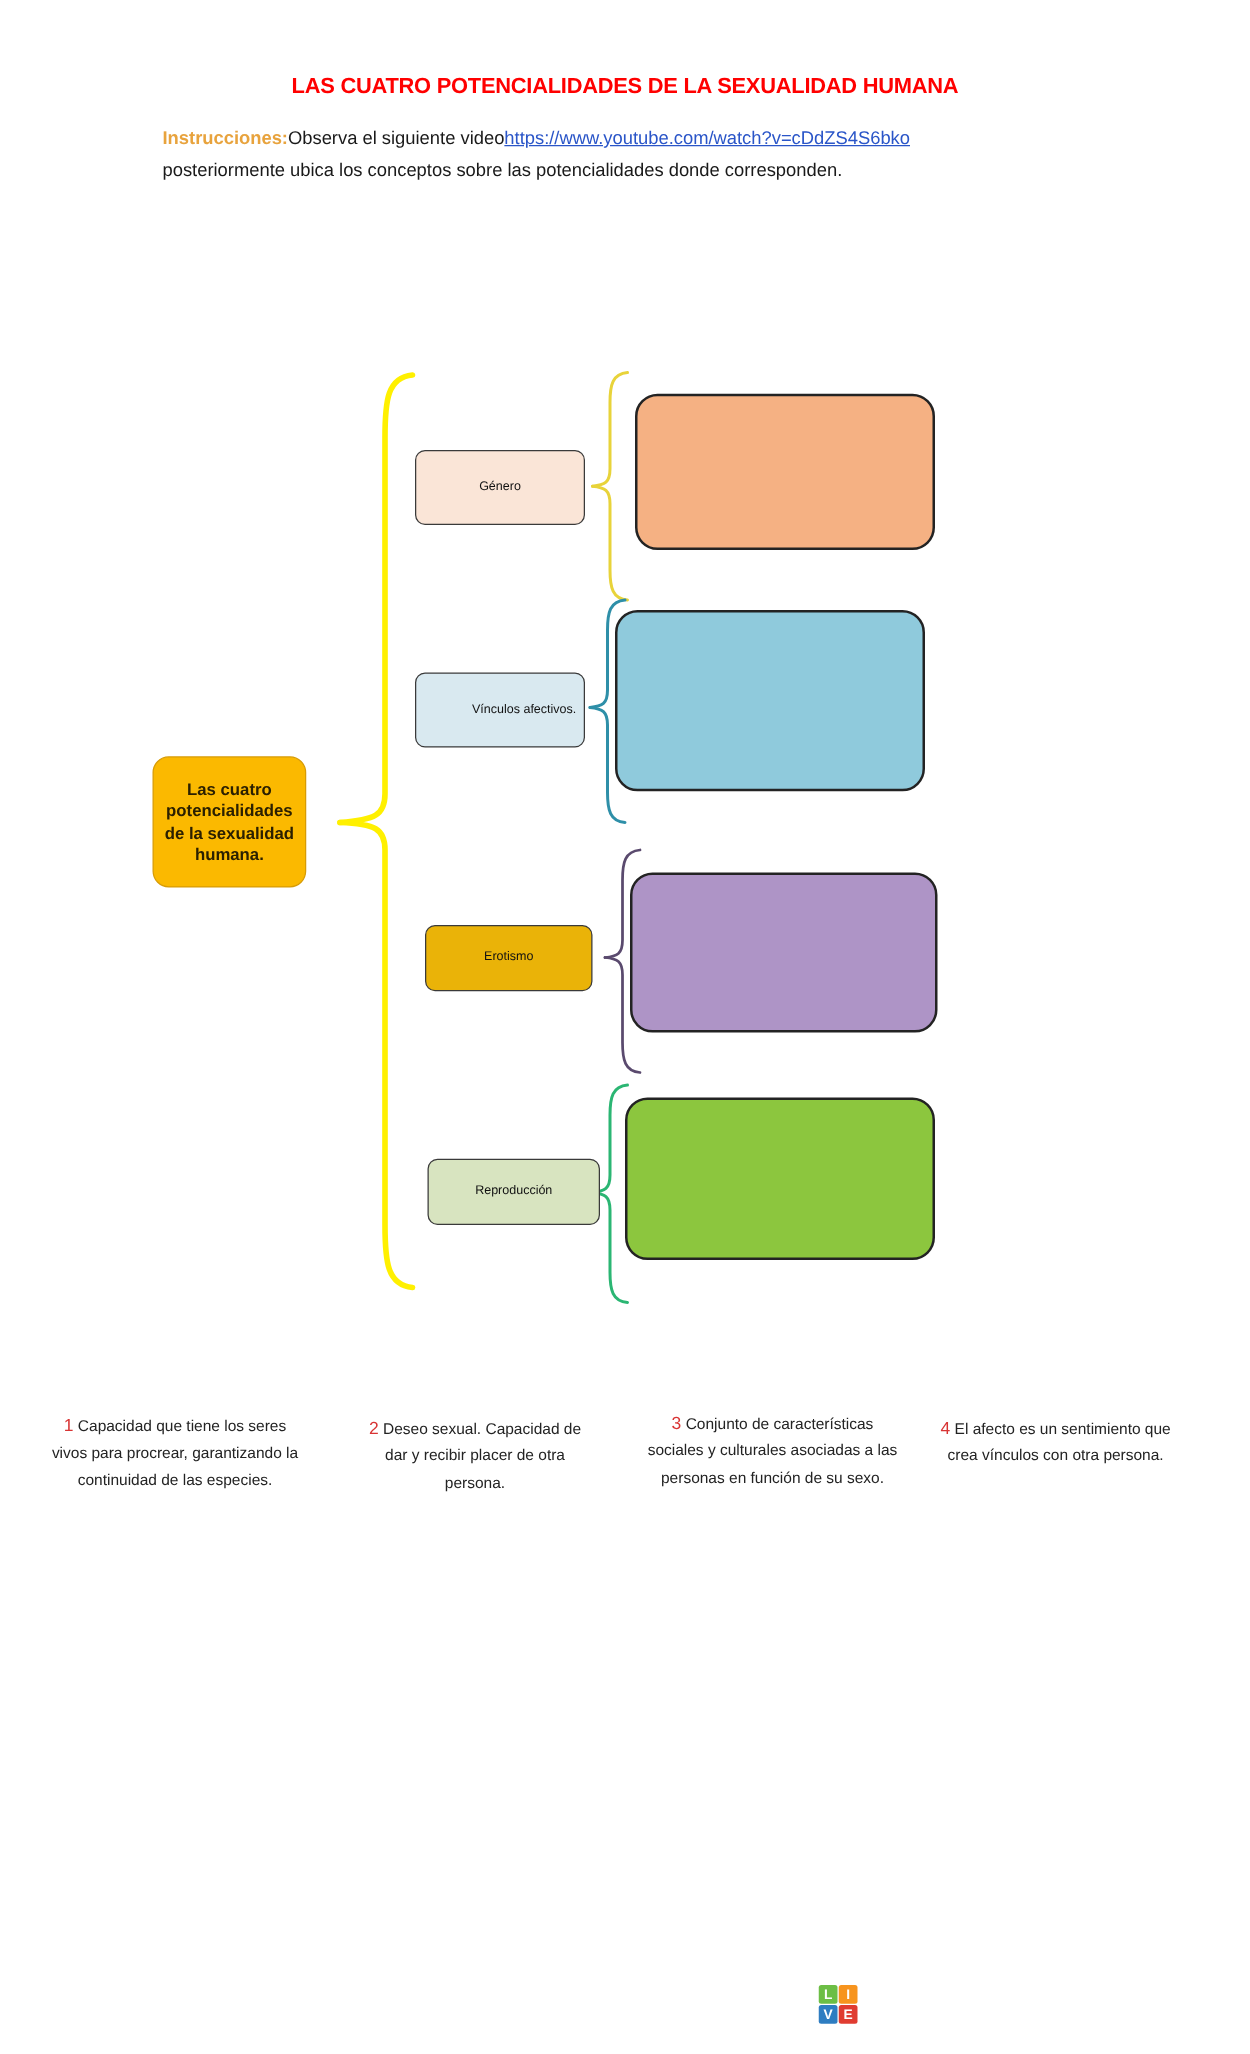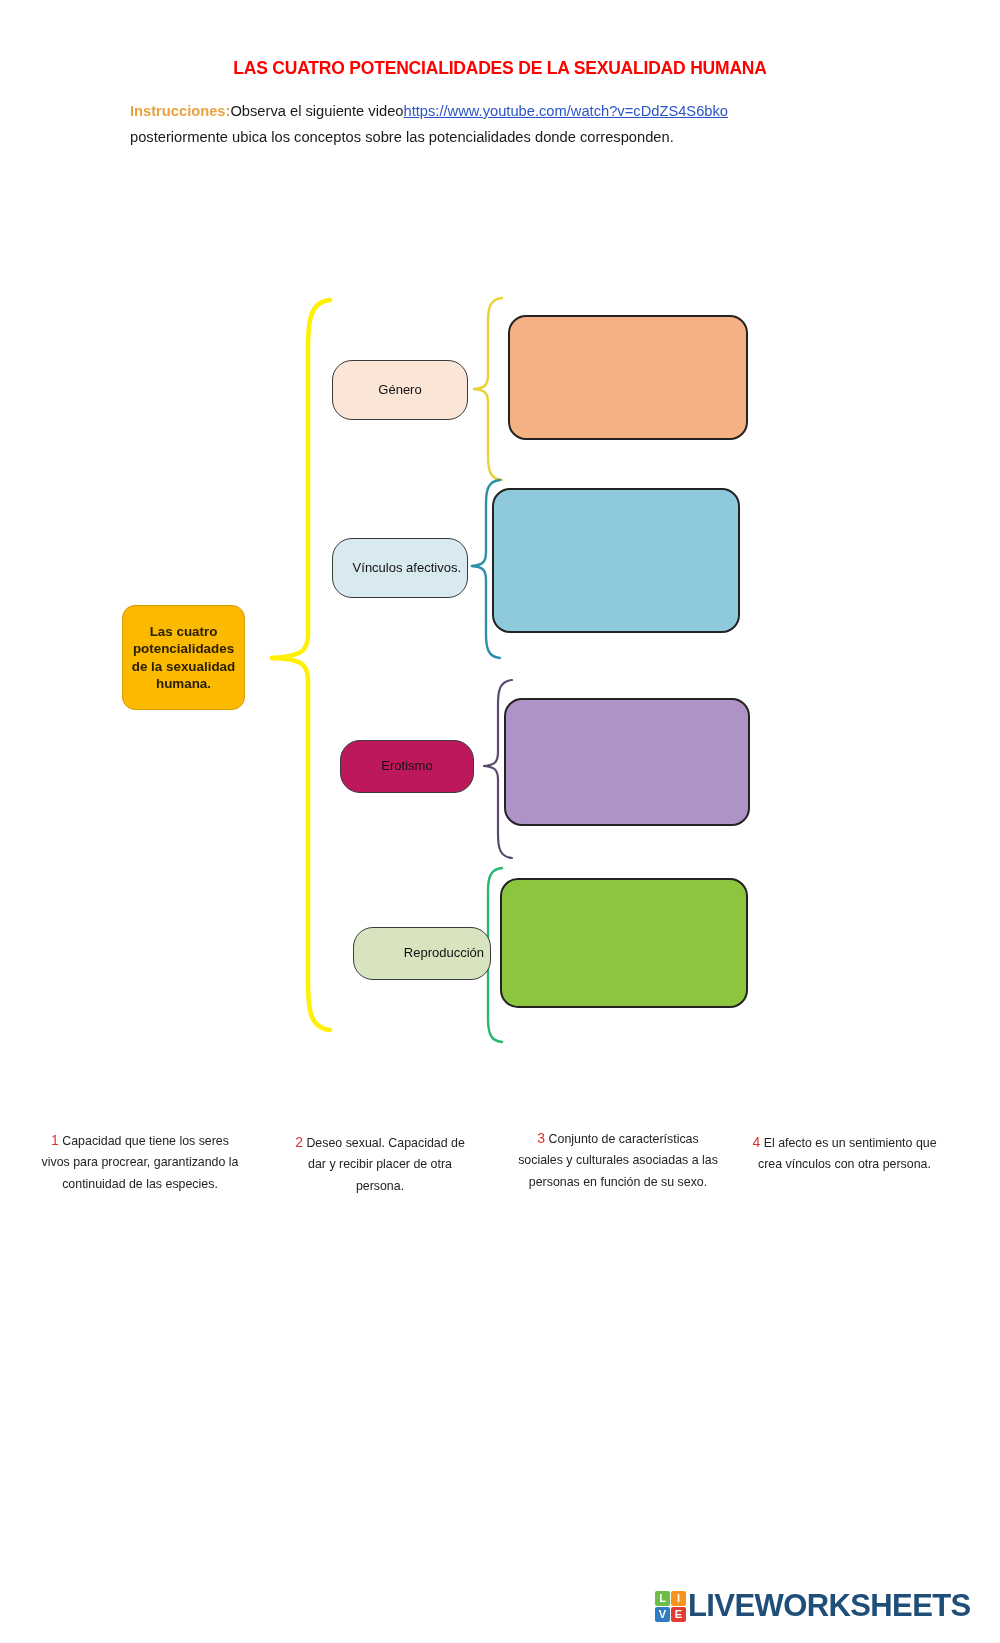--- a/index.html
+++ b/index.html
@@ -78,26 +78,26 @@
     font-size: 13.4px;
     font-weight: bold;
     color: #2b2000;
     line-height: 1.3;
     padding: 0 8px;
   }
 
   .label-box {
     position: absolute;
     border: 1.5px solid #3a3a3a;
-    border-radius: 20px;
+    border-radius: 8px;
     display: flex;
     align-items: center;
     justify-content: center;
     text-align: center;
-    font-size: 13px;
+    font-size: 10px;
     color: #111111;
     line-height: 1.25;
     padding: 0 6px;
   }
   .drop-box {
     position: absolute;
     border: 2px solid #232323;
     border-radius: 18px;
   }
 
@@ -197,26 +197,26 @@
     <div class="label-box" style="left:332px; top:80px; width:136px; height:60px; background:#FAE5D7;">
       <span>Género</span>
     </div>
     <div class="drop-box" style="left:508px; top:35px; width:240px; height:125px; background:#F5B183;"></div>
 
     <div class="label-box" style="left:332px; top:258px; width:136px; height:60px; background:#D9E9F0;justify-content:flex-end;">
       <span>Vínculos afectivos.</span>
     </div>
     <div class="drop-box" style="left:492px; top:208px; width:248px; height:145px; background:#8FCADC;"></div>
 
-    <div class="label-box" style="left:340px; top:460px; width:134px; height:53px; background:#be185d;">
+    <div class="label-box" style="left:340px; top:460px; width:134px; height:53px; background:#eab308;">
       <span>Erotismo</span>
     </div>
     <div class="drop-box" style="left:504px; top:418px; width:246px; height:128px; background:#AE94C6;"></div>
 
-    <div class="label-box" style="left:353px; top:647px; width:138px; height:53px; background:#D8E4C0;justify-content:flex-end;">
+    <div class="label-box" style="left:342px; top:647px; width:138px; height:53px; background:#D8E4C0;">
       <span>Reproducción</span>
     </div>
     <div class="drop-box" style="left:500px; top:598px; width:248px; height:130px; background:#8CC63E;"></div>
   </div>
 
   <div class="answers">
     <div class="answer a1">
       <span class="num">1</span>
       <span>Capacidad que tiene los seres vivos para procrear, garantizando la continuidad de las especies.</span>
     </div>
@@ -242,16 +242,15 @@
       <div class="tile" style="background:#F7941E;">
         <span>I</span>
       </div>
       <div class="tile" style="background:#2E7DC1;">
         <span>V</span>
       </div>
       <div class="tile" style="background:#E03C31;">
         <span>E</span>
       </div>
     </div>
-    <div class="logo-text">LIVEWORKSHEETS</div>
   </div>
 
 </div>
 
 </body></html>

